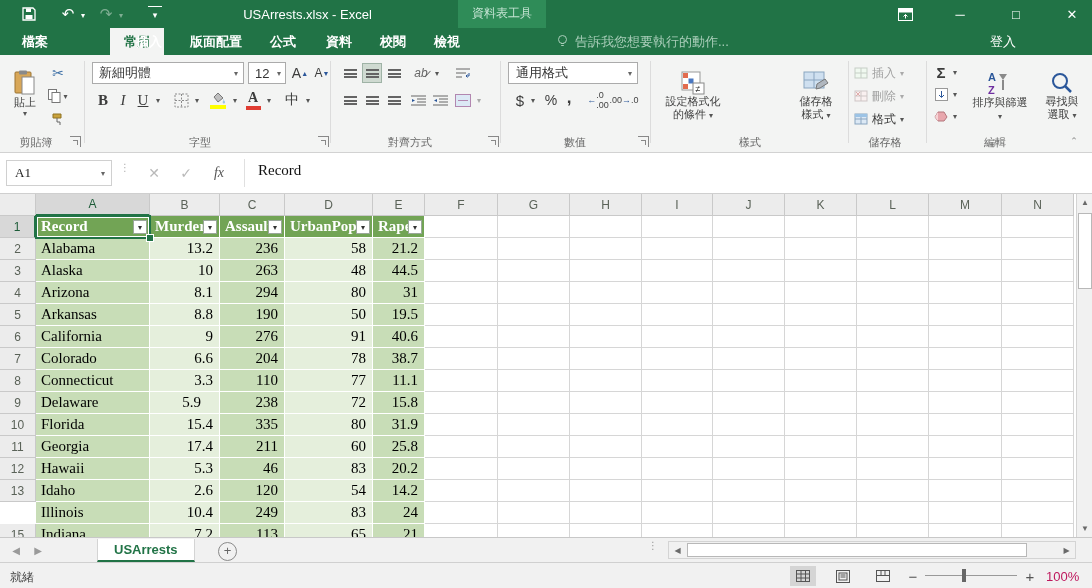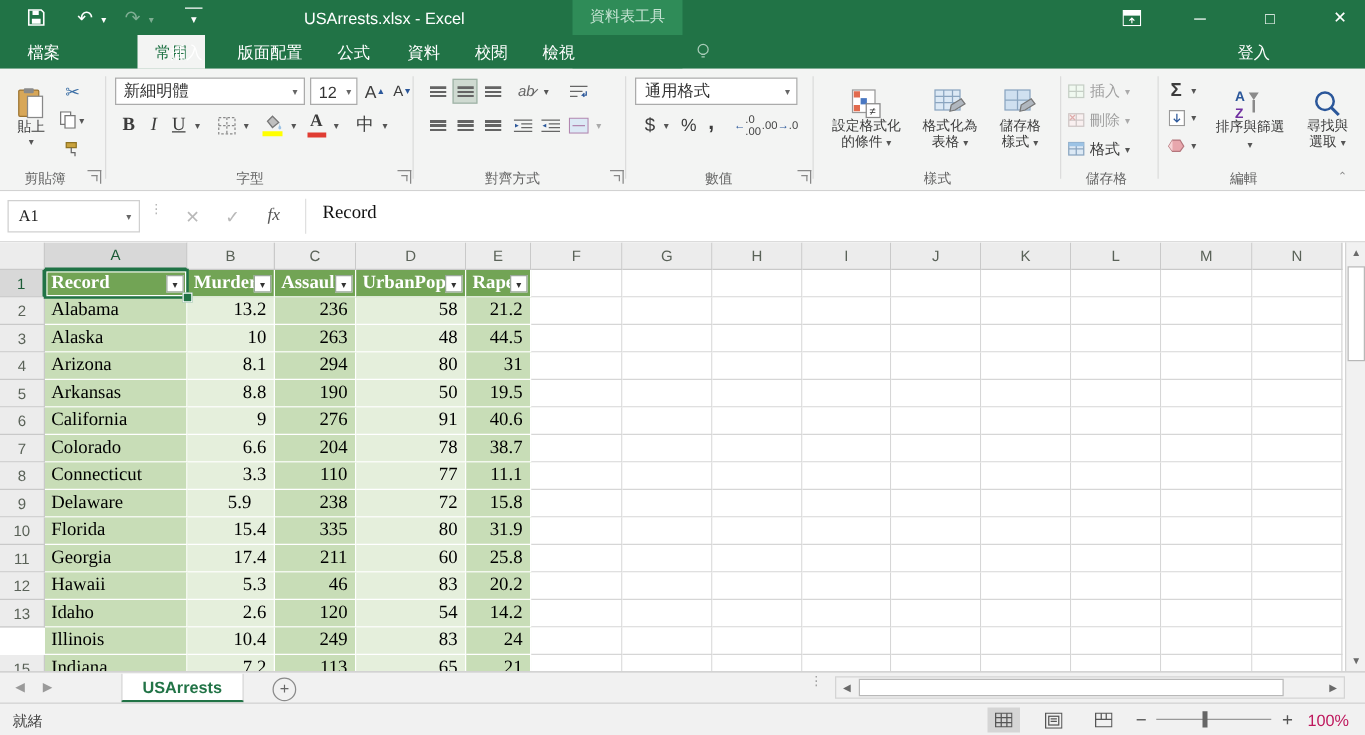--- a/index.html
+++ b/index.html
@@ -10,21 +10,21 @@
   .nosel{user-select:none;}
 
   
   #titlebar{left:0;top:0;width:1092px;height:28px;background:#217346;color:#fff;}
   #tabrow{left:0;top:28px;width:1092px;height:27px;background:#217346;color:#fff;}
   .qat-btn{color:#fff;font-size:14px;}
   .qat-dim{color:#7fae93;}
   .win-title{color:#fff;font-size:13px;}
   #context-block{left:458px;top:0;width:88px;height:55px;background:#2f8c58;}
   #context-label{left:0;top:0;width:88px;height:27px;color:#c4e3d2;font-size:12px;}
-  .ribbon-tab{height:27px;padding:0 14px;display:flex;align-items:center;justify-content:center;font-size:13px;color:#fff;}
+  .ribbon-tab{height:27px;padding:0 14px;display:flex;align-items:center;justify-content:center;font-size:13px;color:#fff;font-weight:bold;}
   .ribbon-tab.active{background:#f3f4f3;color:#217346;margin-left:48px;}
   .tellme{color:#a9cdb9;font-size:13px;}
   #share-block{left:1036px;top:28px;width:56px;height:27px;background:#1d5c38;color:#fff;font-size:13px;gap:4px;}
   .winctl{color:#fff;font-size:13px;width:40px;height:28px;}
 
   
   #ribbon{left:0;top:55px;width:1092px;height:98px;background:#f3f4f3;border-bottom:1px solid #d2d2d2;box-sizing:border-box;}
   .gsep{position:absolute;top:6px;width:1px;height:82px;background:#dcdcdc;}
   .glabel{position:absolute;top:80px;height:14px;font-size:11px;color:#666;text-align:center;}
   .launcher{position:absolute;top:81px;width:10px;height:10px;border-left:1px solid #888;border-bottom:1px solid #888;transform:rotate(180deg);}
@@ -118,20 +118,21 @@
     <div class="a ctr ribbon-tab" style="left:176px;top:0;">版面配置</div>
     <div class="a ctr ribbon-tab" style="left:256px;top:0;">公式</div>
     <div class="a ctr ribbon-tab" style="left:312px;top:0;">資料</div>
     <div class="a ctr ribbon-tab" style="left:366px;top:0;">校閱</div>
     <div class="a ctr ribbon-tab" style="left:420px;top:0;">檢視</div>
     <div class="a ctr" style="left:556px;top:0;height:27px;">
       <svg width="13" height="15" viewBox="0 0 13 15" style="margin-right:6px;">
           <circle cx="6.5" cy="5.5" r="4" fill="none" stroke="#a9cdb9"></circle>
           <path d="M5 9.5h3M5.2 11.5h2.6" stroke="#a9cdb9" fill="none"></path>
         </svg>
+      <span class="tellme">告訴我您想要執行的動作...</span>
     </div>
     <div class="a ctr" style="left:990px;top:0;height:27px;color:#fff;font-size:13px;">登入</div>
     <div id="share-block" class="a ctr">
       <svg width="13" height="13" viewBox="0 0 13 13">
           <circle cx="5.5" cy="3.5" r="2.4" fill="none" stroke="#fff"></circle>
           <path d="M1 11c.5-3 2.5-4 4.5-4s4 1 4.5 4" fill="none" stroke="#fff"></path>
           <path d="M10 4.5h3M11.5 3v3" stroke="#fff"></path>
         </svg>
       <span>共用</span>
     </div>
@@ -271,28 +272,20 @@
     <div class="rbtn" style="left:656px;top:6px;width:74px;height:70px;flex-direction:column;">
       <svg width="24" height="24" viewBox="0 0 24 24">
           <rect x="1" y="1" width="18" height="18" fill="#fff" stroke="#999"></rect>
           <rect x="2" y="2" width="5" height="5" fill="#e26b4e"></rect>
           <rect x="7.5" y="7.5" width="5" height="5" fill="#4a78c2"></rect>
           <rect x="2" y="13" width="5" height="5" fill="#e26b4e"></rect>
           <rect x="12" y="12" width="11" height="11" fill="#fff" stroke="#888"></rect>
           <text x="14.5" y="21" font-size="9" fill="#333">≠</text>
         </svg>
       <div class="biglbl"><span>設定格式化</span><br><span>的條件</span> <span class="caret">▾</span></div>
-    </div>
-    <div class="rbtn" style="left:730px;top:6px;width:60px;height:70px;flex-direction:column;">
-      <svg width="26" height="24" viewBox="0 0 26 24">
-          <rect x="1" y="1" width="20" height="16" fill="#dce9f5" stroke="#8aa5c0"></rect>
-          <path d="M1 6h20M1 11h20M8 1v16M15 1v16" stroke="#8aa5c0"></path>
-          <path d="M14 13l8-5 3 4-8 5-4 1z" fill="#b0b7bf" stroke="#777"></path>
-        </svg>
-      <div class="biglbl"><span>格式化為</span><br><span>表格</span> <span class="caret">▾</span></div>
     </div>
     <div class="rbtn" style="left:790px;top:6px;width:52px;height:70px;flex-direction:column;">
       <svg width="26" height="24" viewBox="0 0 26 24">
           <rect x="1" y="1" width="20" height="16" fill="#cfe0f0" stroke="#8aa5c0"></rect>
           <path d="M1 9h20M11 1v16" stroke="#8aa5c0"></path>
           <path d="M14 13l8-5 3 4-8 5-4 1z" fill="#b0b7bf" stroke="#777"></path>
         </svg>
       <div class="biglbl"><span>儲存格</span><br><span>樣式</span> <span class="caret">▾</span></div>
     </div>
     <div class="glabel" style="left:715px;width:70px;">樣式</div>

